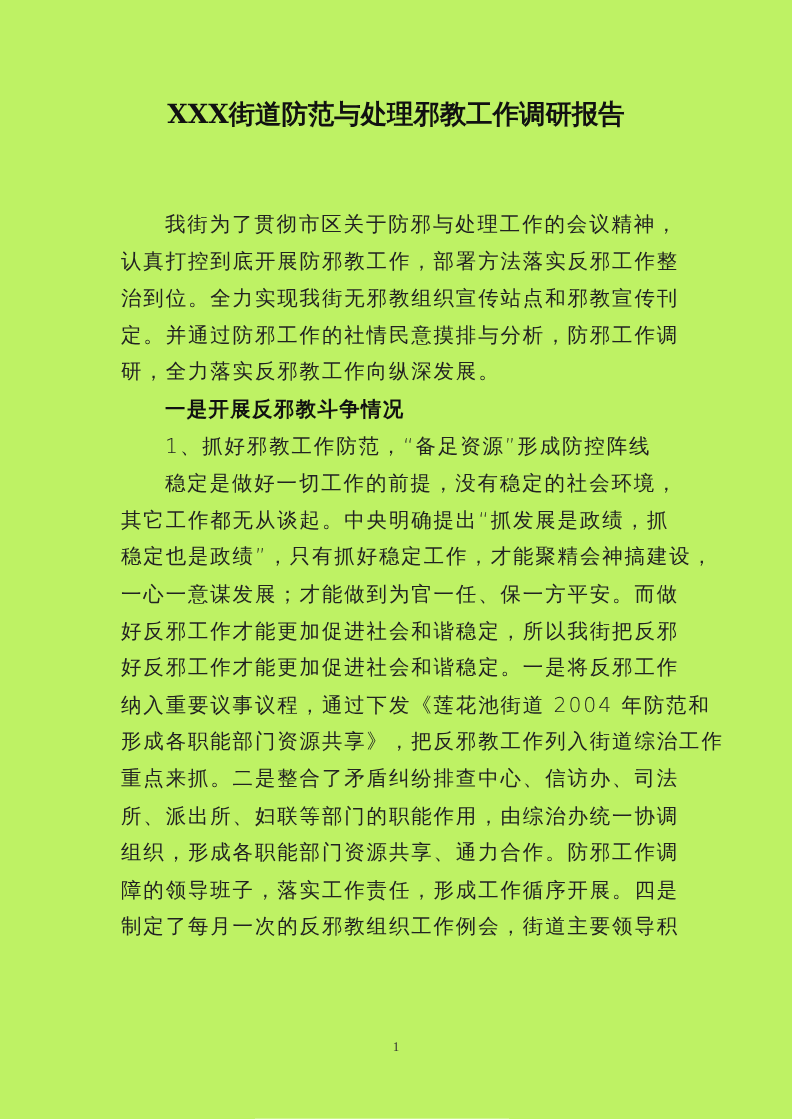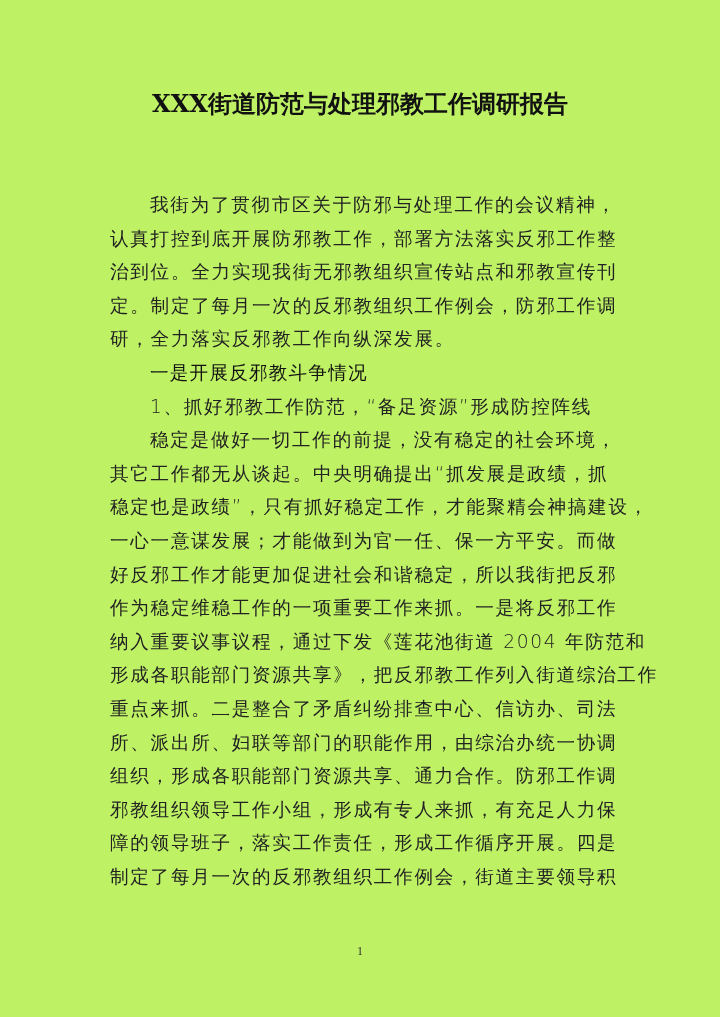--- a/index.html
+++ b/index.html
@@ -7,48 +7,47 @@
          font-family: "DejaVu Serif", "Liberation Serif", serif; color: #1a1a1a; }
   .page { position: absolute; left: 0; top: 0; width: 720px; height: 1017px; background: #bef264; }
   .title { position: absolute; top: 88px; left: 0; width: 720px; text-align: center;
            font-size: 24px; font-weight: bold; letter-spacing: 0px;
            font-family: "DejaVu Serif", "Liberation Serif", serif; color: #111; }
   .body { position: absolute; left: 110px; top: 147px; width: 494px; margin-top: 41px; }
   .line { height: 33.6px; line-height: 33.6px; font-size: 18.6px; white-space: nowrap;
           letter-spacing: 1.7px; font-family: "DejaVu Sans", "Liberation Sans", sans-serif;
           font-weight: 300; color: #222; overflow: visible; }
   .line.indent { padding-left: 40px; }
-  .line.heading { font-weight: normal; color: #111; letter-spacing: 1.2px; }
+  .line.heading { font-weight: bold; color: #111; letter-spacing: 1.2px; }
   .pagenum { position: absolute; top: 944px; left: 0; width: 720px; text-align: center;
              font-size: 12px; font-family: "Liberation Serif", serif; color: #333; }
 </style>
 </head>
 <body>
 
 <div class="page">
   <div class="title">XXX街道防范与处理邪教工作调研报告</div>
 
   <div class="body">
     <div class="line indent">我街为了贯彻市区关于防邪与处理工作的会议精神，</div>
     <div class="line">认真打控到底开展防邪教工作，部署方法落实反邪工作整</div>
     <div class="line">治到位。全力实现我街无邪教组织宣传站点和邪教宣传刊</div>
-    <div class="line">定。制定了每月一次的反邪教组织工作例会，防邪工作调</div>
+    <div class="line">定。并通过防邪工作的社情民意摸排与分析，防邪工作调</div>
     <div class="line">研，全力落实反邪教工作向纵深发展。</div>
     <div class="line indent heading">一是开展反邪教斗争情况</div>
     <div class="line indent">1、抓好邪教工作防范，“备足资源”形成防控阵线</div>
     <div class="line indent">稳定是做好一切工作的前提，没有稳定的社会环境，</div>
     <div class="line">其它工作都无从谈起。中央明确提出“抓发展是政绩，抓</div>
     <div class="line">稳定也是政绩”，只有抓好稳定工作，才能聚精会神搞建设，</div>
     <div class="line">一心一意谋发展；才能做到为官一任、保一方平安。而做</div>
     <div class="line">好反邪工作才能更加促进社会和谐稳定，所以我街把反邪</div>
-    <div class="line">作为稳定维稳工作的一项重要工作来抓。一是将反邪工作</div>
+    <div class="line">好反邪工作才能更加促进社会和谐稳定。一是将反邪工作</div>
     <div class="line">纳入重要议事议程，通过下发《莲花池街道 2004 年防范和</div>
     <div class="line">形成各职能部门资源共享》，把反邪教工作列入街道综治工作</div>
     <div class="line">重点来抓。二是整合了矛盾纠纷排查中心、信访办、司法</div>
     <div class="line">所、派出所、妇联等部门的职能作用，由综治办统一协调</div>
     <div class="line">组织，形成各职能部门资源共享、通力合作。防邪工作调</div>
-    <div class="line">邪教组织领导工作小组，形成有专人来抓，有充足人力保</div>
     <div class="line">障的领导班子，落实工作责任，形成工作循序开展。四是</div>
     <div class="line">制定了每月一次的反邪教组织工作例会，街道主要领导积</div>
   </div>
 
   <div class="pagenum">1</div>
 </div>
 
 </body></html>

